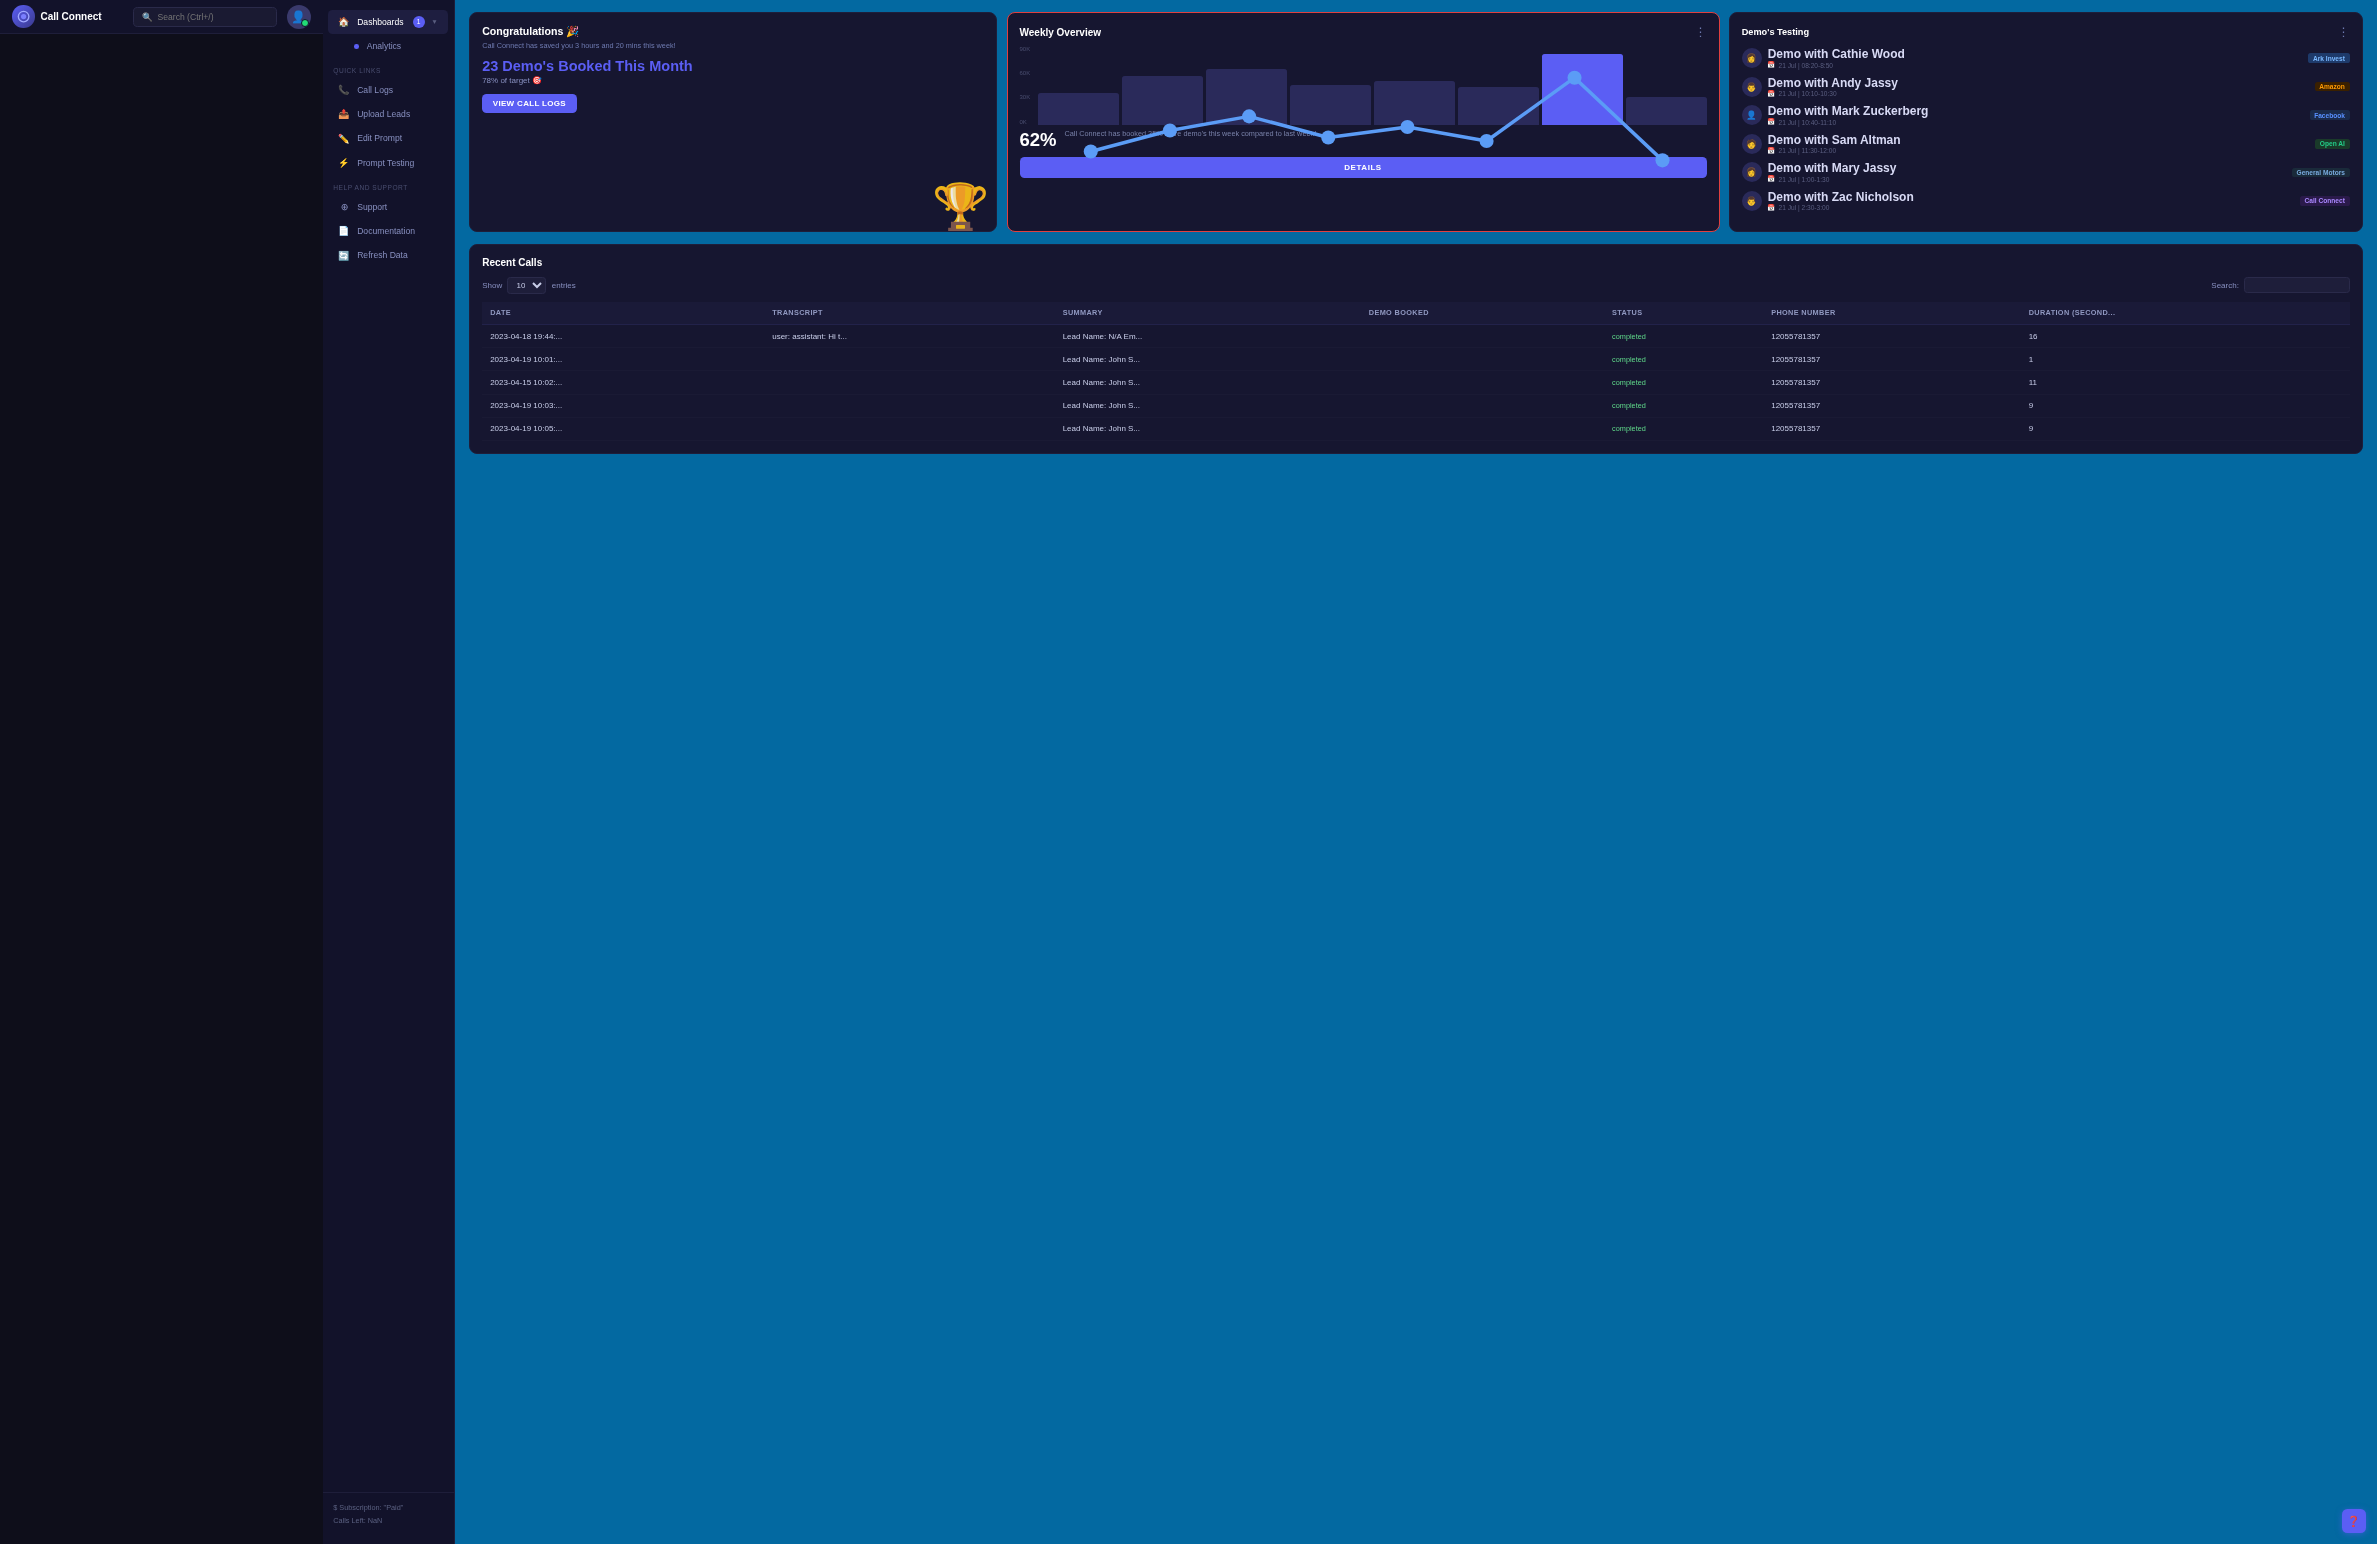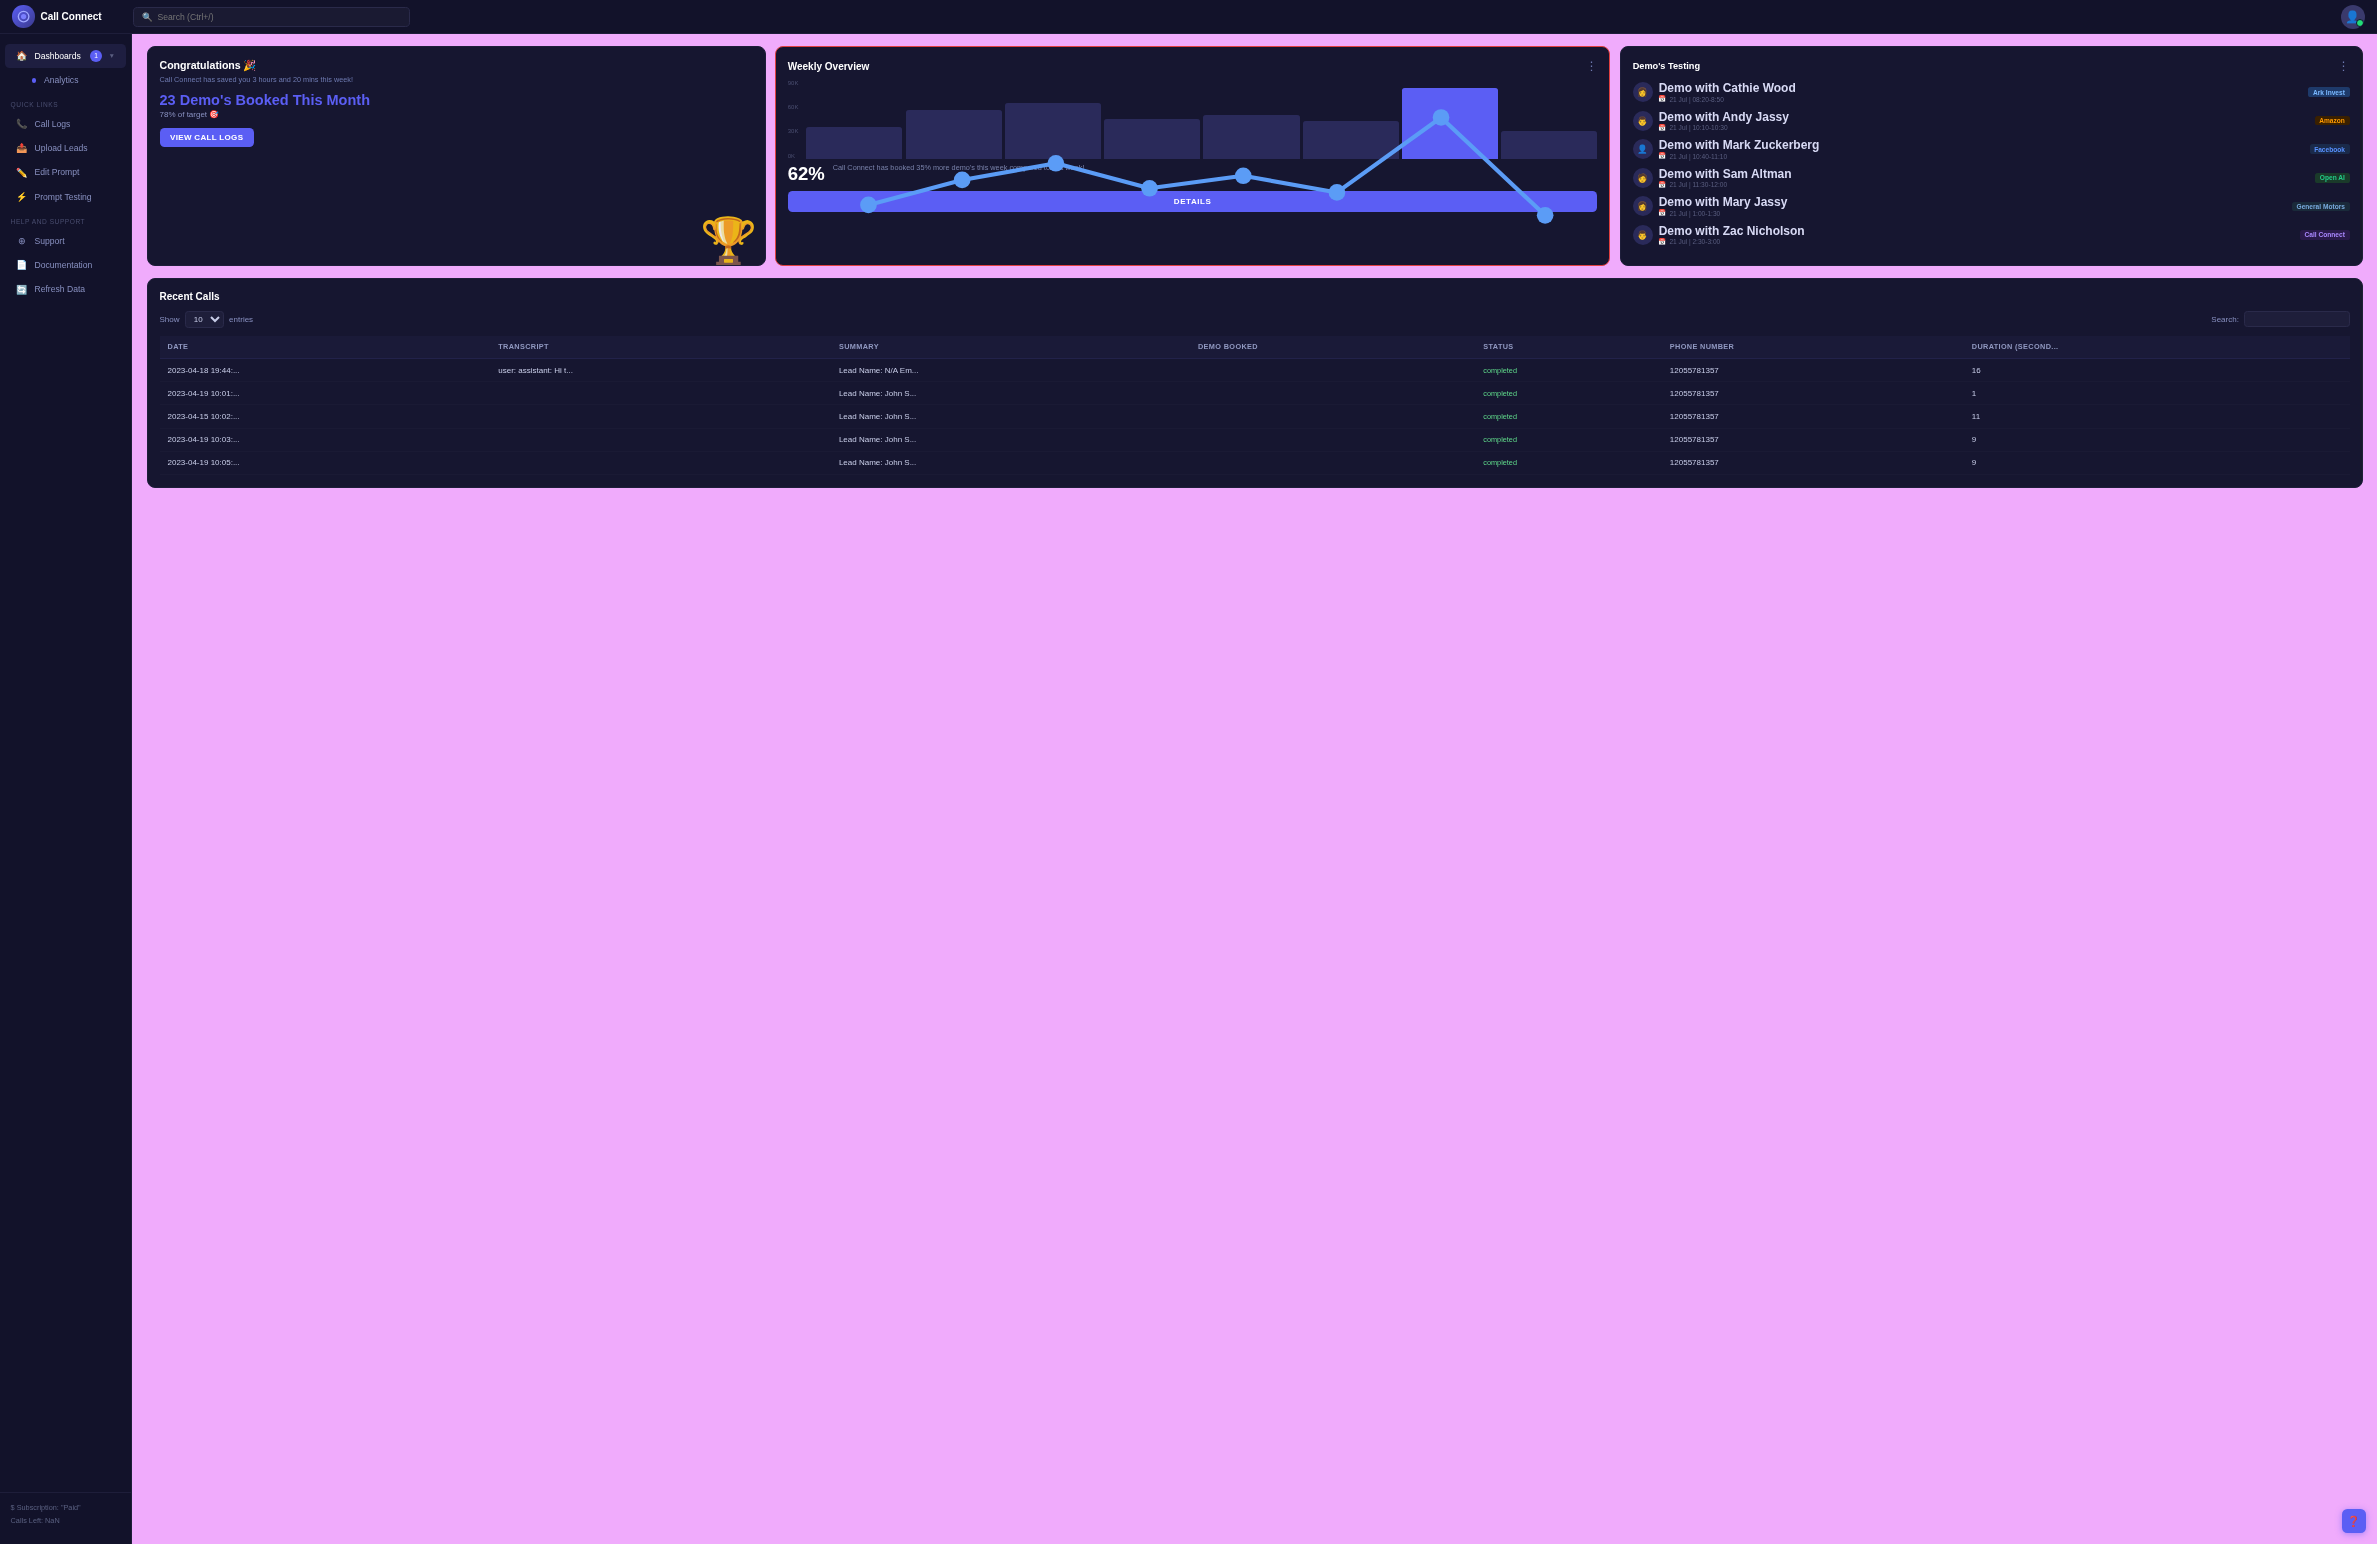--- a/index.html
+++ b/index.html
@@ -6,21 +6,21 @@
     body {
       background: #0e0e1a;
       color: #c8cde8;
       font-family: 'Segoe UI', Arial, sans-serif;
       font-size: 8.6px;
       height: 100vh;
       overflow: hidden;
     }
     .app-wrapper {
       display: flex;
-      flex-direction: column;
+      flex-direction: row;
       height: 100vh;
     }
     
     .topbar {
       display: flex;
       align-items: center;
       background: #12122a;
       border-bottom: 0.7px solid #1e1e3a;
       height: 34px;
       padding: 0 12px;
@@ -146,21 +146,21 @@
       border-top: 0.7px solid #1e1e3a;
       font-size: 7.3px;
       color: #5a6080;
       line-height: 1.8;
     }
     
     .content {
       flex: 1;
       overflow-y: auto;
       padding: 12px 14.5px;
-      background: #f0abfc;
+      background: #0369a1;
     }
     
     .top-row {
       display: grid;
       grid-template-columns: 1fr 1.35fr 1.2fr;
       gap: 9.2px;
       margin-bottom: 12px;
     }
     .card {
       background: #161630;

